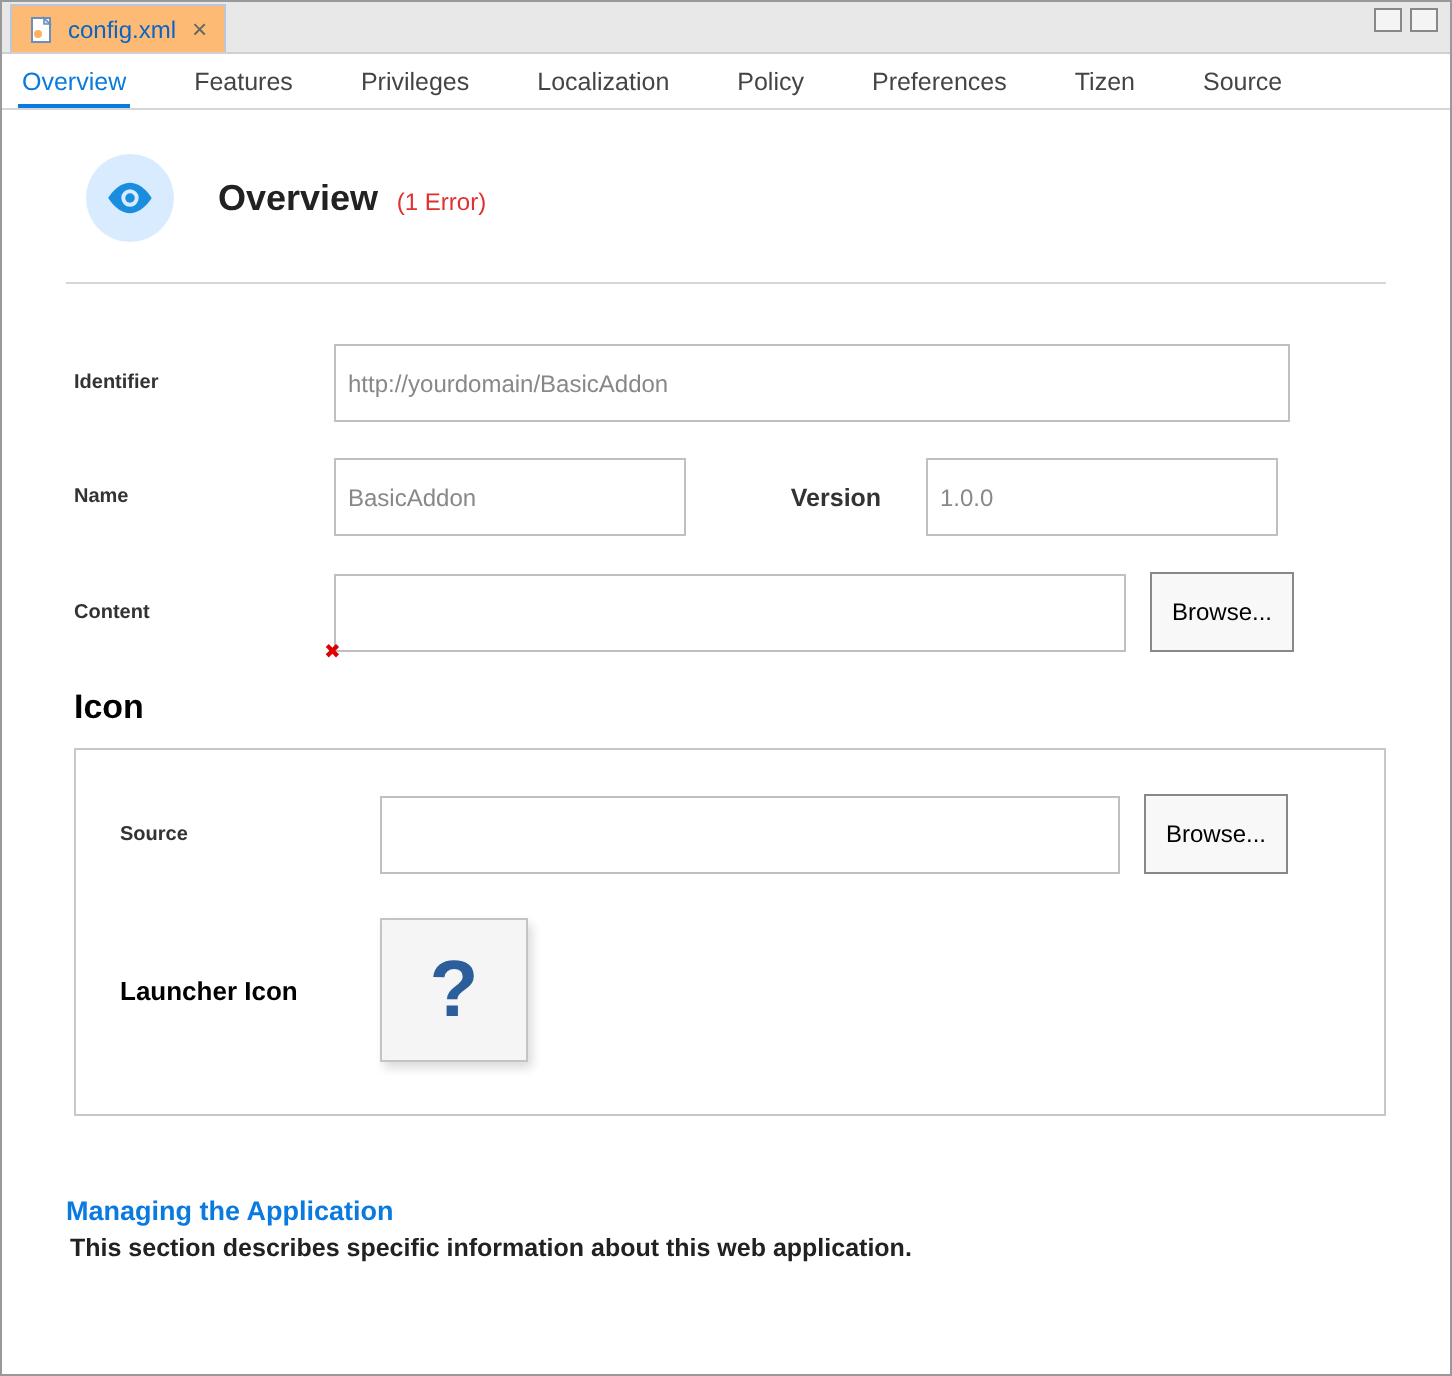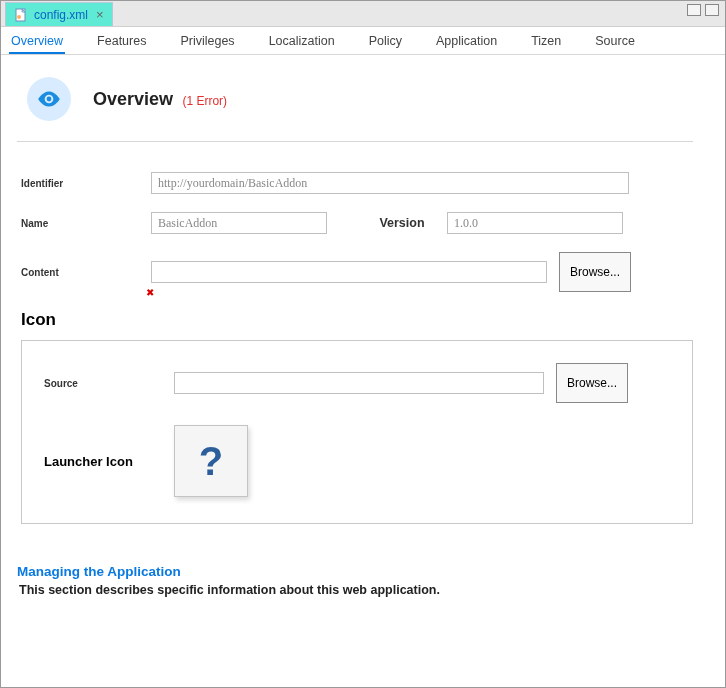--- a/index.html
+++ b/index.html
@@ -24,21 +24,21 @@
     background: #e8e8e8;
     border-bottom: 1px solid #d0d0d0;
     display: flex;
     align-items: flex-end;
     position: relative;
   }
   .tab {
     display: flex;
     align-items: center;
     height: 24px;
-    background: #5eead4;
+    background: #fdba74;
     border: 1px solid #b8c7d9;
     border-bottom: none;
     padding: 0 6px 0 8px;
     margin-left: 4px;
     font-size: 12px;
     gap: 6px;
     color: #0a64c8;
   }
   .tab .doc-icon svg { display:block; }
   .tab .close { color:#666; font-size:13px; cursor:pointer; padding:0 2px; }
@@ -64,21 +64,21 @@
   .tabs-row .etab { color:#444; cursor:pointer; padding: 6px 2px; }
   .tabs-row .etab.active { color:#0a7ae0; border-bottom: 2px solid #0a7ae0; padding-bottom:4px; }
   .content-wrap {
     flex: 1;
     position: relative;
     overflow: hidden;
   }
   .content {
     position: absolute; inset: 0 12px 0 0;
     overflow-y: auto;
-    padding: 14px 20px 30px 16px;
+    padding: 14px 20px 30px 32px;
   }
   
   .content::-webkit-scrollbar { width: 12px; background:#f0f0f0;}
   .content::-webkit-scrollbar-thumb { background:#c8c8c8; border-radius:2px;}
   .page-header {
     display: flex;
     align-items: center;
     gap: 22px;
     padding: 8px 0 20px 10px;
     border-bottom: 1px solid #d6d6d6;
@@ -106,27 +106,27 @@
     align-items: center;
     margin-bottom: 18px;
   }
   .label {
     width: 130px;
     font-weight: bold;
     font-size: 10px;
     color:#333;
   }
   input[type=text] {
-    height: 22px;
+    height: 39px;
     border: 1px solid #c0c0c0;
     padding: 0 6px;
     font-size: 12px;
     color: #888;
     background: #fff;
-    font-family: Liberation Serif, serif;
+    font-family: Liberation Sans, sans-serif;
   }
   .input-identifier { flex:1; max-width: 478px; }
   .input-name { width: 176px; }
   .gap-version-label { width: 90px; font-weight:bold; font-size:12.5px; color:#333; margin-left: 30px; text-align: center;}
   .input-version { width: 176px; }
   .content-row { position: relative; }
   .input-content { width: 396px; }
   .error-dot {
     position:absolute; left:125px; bottom:-6px;
     color:#d00; font-size:10px;
@@ -186,21 +186,21 @@
       <div class="wc-btn"></div>
     </div>
   </div>
 
   <div class="tabs-row">
     <span class="etab active">Overview</span>
     <span class="etab">Features</span>
     <span class="etab">Privileges</span>
     <span class="etab">Localization</span>
     <span class="etab">Policy</span>
-    <span class="etab">Application</span>
+    <span class="etab">Preferences</span>
     <span class="etab">Tizen</span>
     <span class="etab">Source</span>
   </div>
 
   <div class="content-wrap">
     <div class="content">
 
       <div class="page-header">
         <div class="eye-circle">
           <svg viewBox="0 0 24 24">

